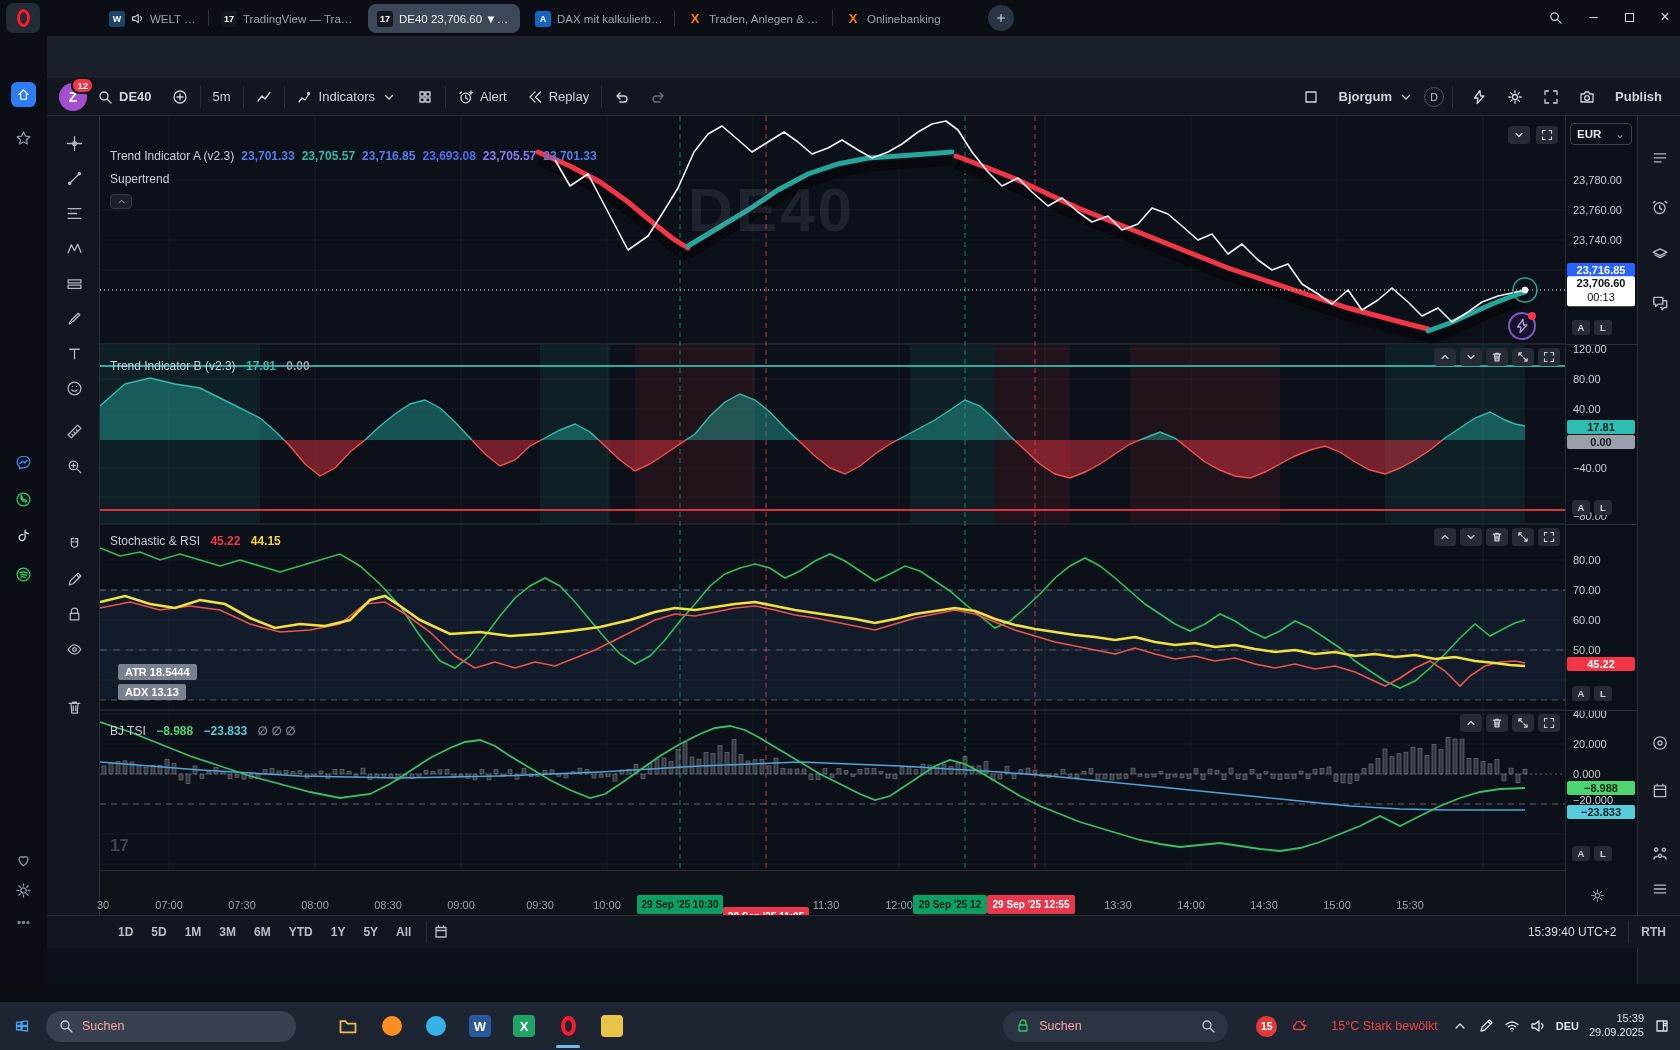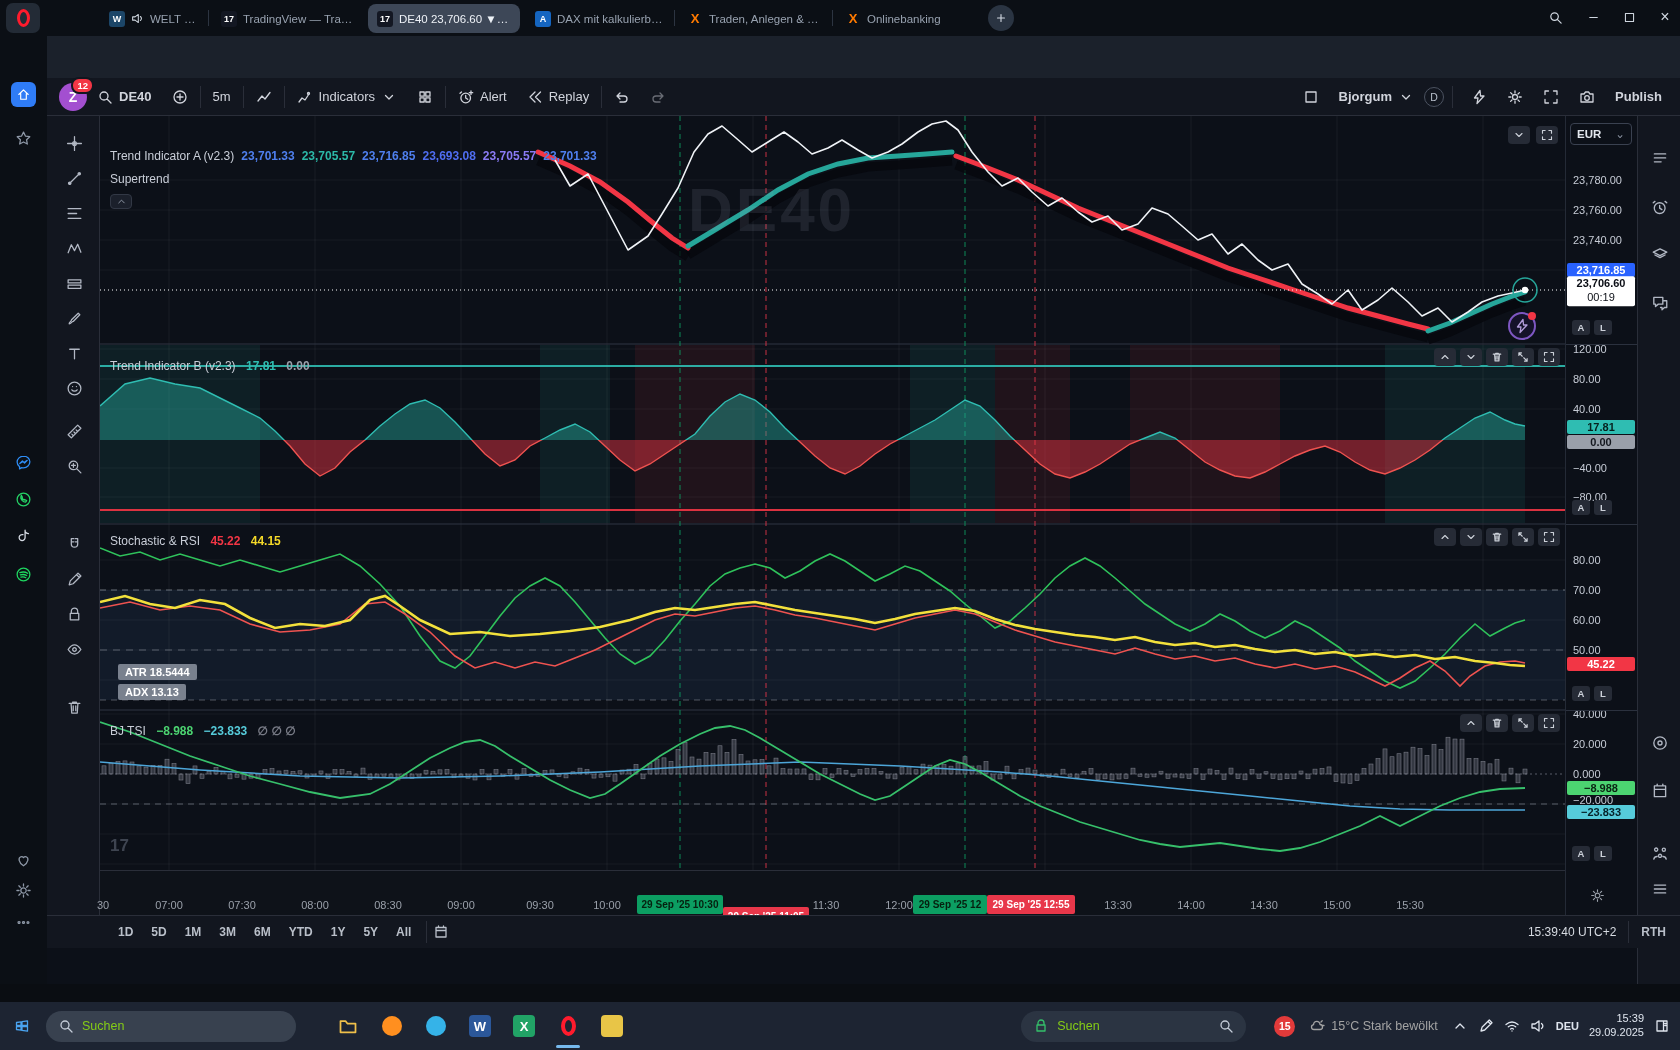--- a/index.html
+++ b/index.html
@@ -65,21 +65,21 @@
   #timeline{position:absolute;left:100px;top:870px;width:1465px;height:45px;background:#0e1219;border-top:1px solid #2a2e39;}
   .tl-lbl{position:absolute;top:28px;transform:translateX(-50%);font-size:11px;color:#9aa0aa;}
   .tl-badge{position:absolute;top:24px;height:19px;font-size:10px;font-weight:bold;display:flex;align-items:center;justify-content:center;border-radius:2px;overflow:hidden;white-space:nowrap;}
   #rangebar{position:absolute;left:47px;top:915px;width:1633px;height:33px;background:#12161f;border-top:1px solid #2a2e39;display:flex;align-items:center;color:#c5cad3;font-size:12px;}
   .rng{padding:4px 9px;border-radius:4px;font-weight:bold;color:#b9bfc9;}
   #footerbar{position:absolute;left:47px;top:948px;width:1633px;height:36px;background:#12161f;border-top:1px solid #2a2e39;display:flex;align-items:center;color:#d7dbe2;font-size:12.5px;}
   #gapstrip{position:absolute;left:0;top:984px;width:1680px;height:18px;background:#0a0d12;}
   
   #taskbar{position:absolute;left:0;top:1002px;width:1680px;height:48px;background:#1d2432;display:flex;align-items:center;}
   .tb-ic{width:44px;height:48px;display:flex;align-items:center;justify-content:center;color:#dfe5ee;position:relative;}
-  .tb-pill{height:31px;background:#38414f;border-radius:16px;display:flex;align-items:center;gap:8px;padding:0 12px;color:#84cc16;font-size:12.5px;}
+  .tb-pill{height:31px;background:#38414f;border-radius:16px;display:flex;align-items:center;gap:8px;padding:0 12px;color:#fca5a5;font-size:12.5px;}
   .app-tile{width:22px;height:22px;border-radius:4px;display:flex;align-items:center;justify-content:center;color:#fff;font-weight:bold;font-size:13px;}
   .underline{position:absolute;bottom:2px;left:10px;right:10px;height:3px;border-radius:2px;background:#76b9ed;}
   .tray{display:flex;align-items:center;gap:10px;color:#dfe5ee;font-size:11px;}
   svg{display:block;}
 </style>
 </head>
 <body>
 
 <div id="screen">
 
@@ -878,33 +878,33 @@
         <span>EUR</span>
         <span style="font-weight:normal;color:#8b93a2;">⌄</span>
       </div>
   <div class="pscale-lbl" style="top: 64px;">23,780.00</div>
       <div class="pscale-lbl" style="top: 94px;">23,760.00</div>
       <div class="pscale-lbl" style="top: 124px;">23,740.00</div>
       <div class="pscale-lbl" style="top: 233px;">120.00</div>
       <div class="pscale-lbl" style="top: 263px;">80.00</div>
       <div class="pscale-lbl" style="top: 293px;">40.00</div>
       <div class="pscale-lbl" style="top: 352px;">−40.00</div>
-      <div class="pscale-lbl" style="top: 381px;">−80.00</div>
+      <div class="pscale-lbl" style="top: 400px; font-style: italic;">−80.00</div>
       <div class="pscale-lbl" style="top: 444px;">80.00</div>
       <div class="pscale-lbl" style="top: 474px;">70.00</div>
       <div class="pscale-lbl" style="top: 504px;">60.00</div>
       <div class="pscale-lbl" style="top: 534px;">50.00</div>
       <div class="pscale-lbl" style="top: 598px;">40.000</div>
       <div class="pscale-lbl" style="top: 628px;">20.000</div>
       <div class="pscale-lbl" style="top: 658px;">0.000</div>
       <div class="pscale-lbl" style="top: 684px;">−20.000</div>
       <div class="pbadge" style="top: 154px; background: rgb(41, 98, 255); color: rgb(255, 255, 255);">23,716.85</div>
       <div class="pbadge" style="top: 175px; background: rgb(255, 255, 255); color: rgb(11, 14, 21); line-height: 1.25;">
         <div>23,706.60</div>
-        <div style="font-weight:normal;">00:19</div>
+        <div style="font-weight:normal;">00:13</div>
       </div>
       <div class="pbadge" style="top: 311px; background: rgb(47, 189, 178); color: rgb(6, 33, 30);">17.81</div>
       <div class="pbadge" style="top: 326px; background: rgb(154, 160, 170); color: rgb(20, 24, 31);">0.00</div>
       <div class="pbadge" style="top: 548px; background: rgb(242, 54, 69); color: rgb(255, 255, 255);">45.22</div>
       <div class="pbadge" style="top: 672px; background: rgb(76, 212, 113); color: rgb(11, 36, 19);">−8.988</div>
       <div class="pbadge" style="top: 696px; background: rgb(86, 203, 218); color: rgb(6, 35, 42);">−23.833</div>
       <div class="albtns" style="top: 204px;">
         <div class="albtn">A</div>
         <div class="albtn">L</div>
       </div>
@@ -1081,21 +1081,21 @@
         </span>
         <span style="flex:1;">Suchen</span>
         <span class="ic" style="color:#c4ccd8;">
           <svg viewBox="0 0 16 16" width="16" height="16" fill="none" stroke="currentColor" stroke-width="1.3" stroke-linecap="round" stroke-linejoin="round">
             <path d="M10.5 10.5 14 14 M11 7 A4 4 0 1 1 3 7 A4 4 0 1 1 11 7"></path>
           </svg>
         </span>
       </div>
     <div style="width:28px;"></div>
     <div style="width:21px;height:21px;border-radius:50%;background:#e23a3a;color:#fff;font-size:10.5px;font-weight:bold;display:flex;align-items:center;justify-content:center;">15</div>
-    <div style="display:flex;align-items:center;gap:6px;margin:8px 14px;color:#a3a3a3;font-size:12.5px;">
+    <div style="display:flex;align-items:center;gap:24px;margin:8px 14px;color:#ef4444;font-size:12.5px;">
         <span class="ic">
           <svg viewBox="0 0 16 16" width="16" height="16" fill="none" stroke="currentColor" stroke-width="1.3" stroke-linecap="round" stroke-linejoin="round">
             <path d="M11 6.5a2.5 2.5 0 0 1 0 5H5a2.5 2.5 0 0 1-.4-4.97A3.2 3.2 0 0 1 11 6.5zM12 4l1.2-1.2M13.5 7.5H15"></path>
           </svg>
         </span>
         <span>15°C Stark bewölkt</span>
       </div>
     <div class="tray">
       <span class="ic">
           <svg viewBox="0 0 16 16" width="16" height="16" fill="none" stroke="currentColor" stroke-width="1.3" stroke-linecap="round" stroke-linejoin="round">

